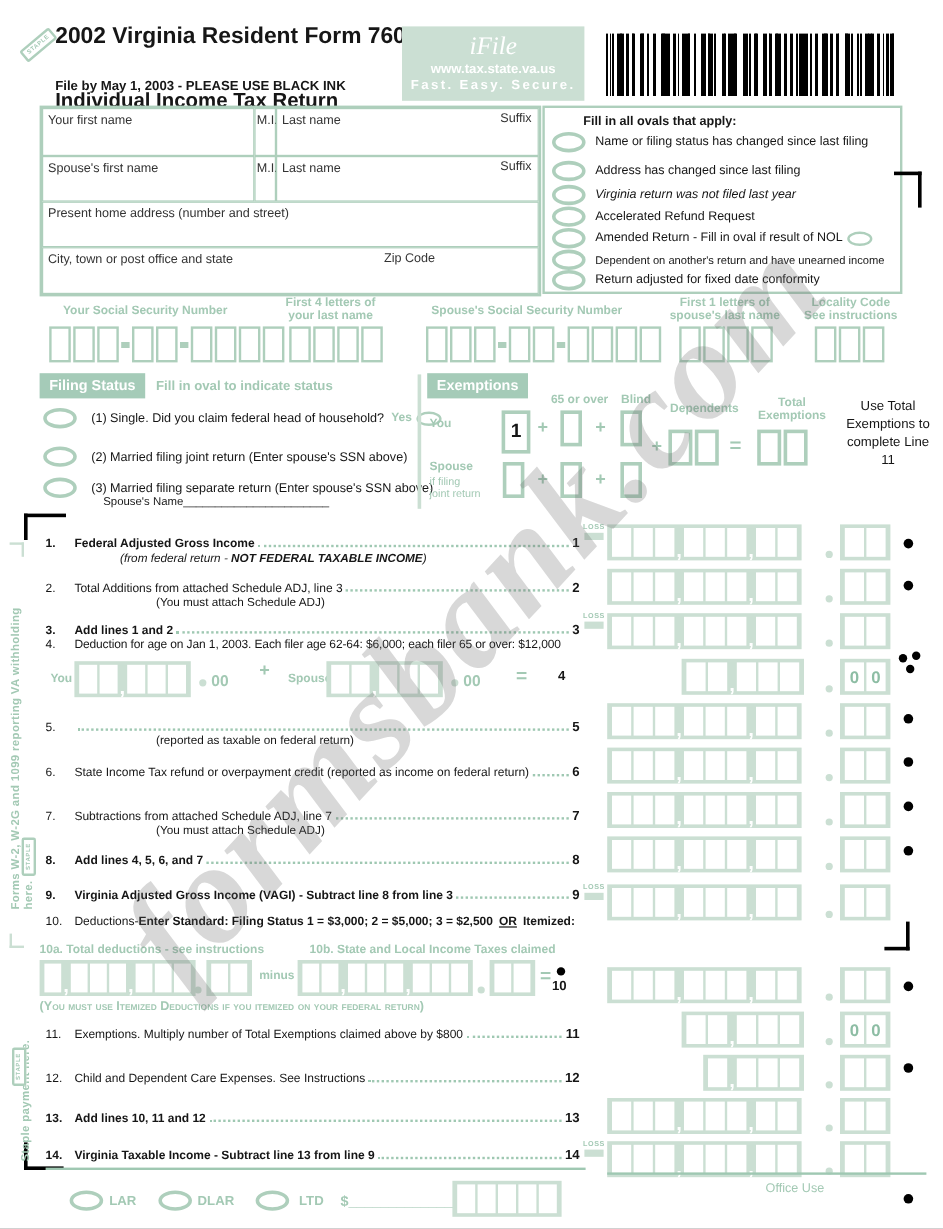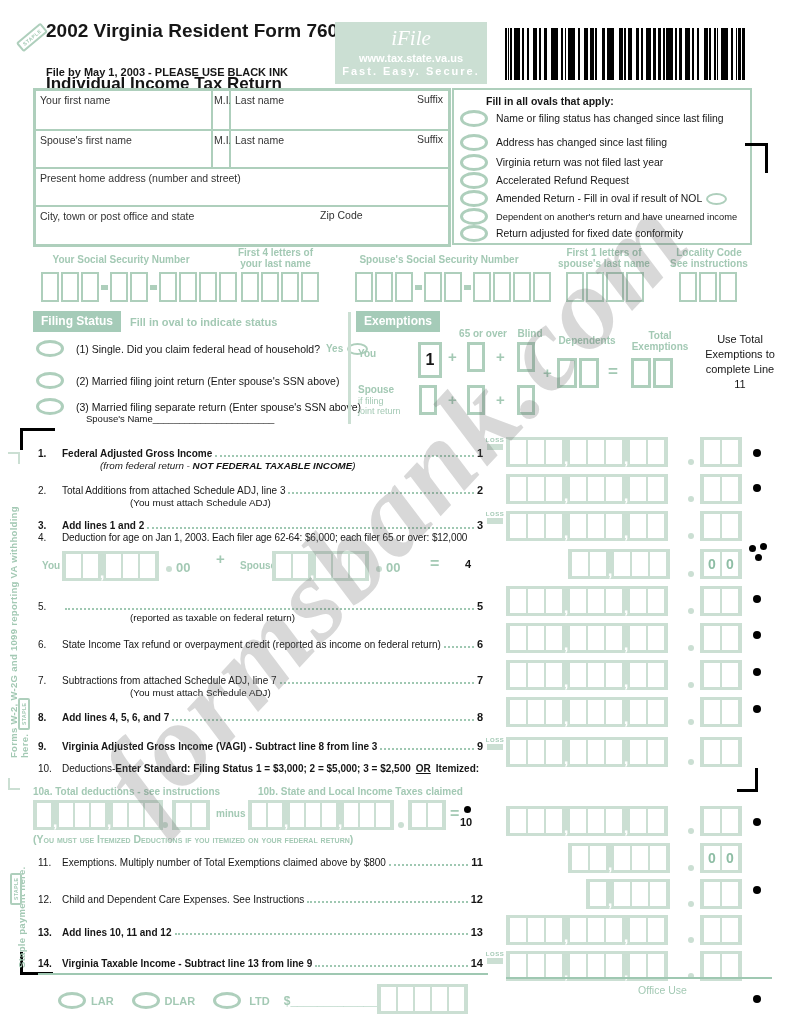--- a/index.html
+++ b/index.html
@@ -131,21 +131,21 @@
   <div class="abs ovbox" style="left:452px;top:88px;width:296px;height:153px;">
     <div class="abs" style="left:32px;top:5px;font-size:10.5px;font-weight:bold;">Fill in all ovals that apply:</div>
     <div class="ovitem" style="top:44px;">
         <span class="oval"></span>
         <span class="ovtxt">Address has changed since last filing</span>
       </div>
     <div class="ovitem" style="top:20px;">
         <span class="oval"></span>
         <span class="ovtxt">Name or filing status has changed since last filing</span>
       </div>
-    <div class="ovitem" style="top:64px;">
+    <div class="ovitem" style="top:64px;font-style:italic;">
         <span class="oval"></span>
         <span class="ovtxt">Virginia return was not filed last year</span>
       </div>
     <div class="ovitem" style="top:82px;">
         <span class="oval"></span>
         <span class="ovtxt">Accelerated Refund Request</span>
       </div>
     <div class="ovitem" style="top:100px;">
         <span class="oval"></span>
         <span class="ovtxt">Amended Return - Fill in oval if result of NOL</span>
@@ -441,21 +441,21 @@
     <span class="ref">11</span>
   </div>
 
   <div class="line" style="top:893px;">
     <span class="num">12.</span>
     <span class="txt">Child and Dependent Care Expenses. See Instructions</span>
     <span class="lead"></span>
     <span class="ref">12</span>
   </div>
 
-  <div class="line b" style="top:926px;align-items:flex-end;">
+  <div class="line b" style="top:926px;">
     <span class="num">13.</span>
     <span class="txt">Add lines 10, 11 and 12</span>
     <span class="lead"></span>
     <span class="ref">13</span>
   </div>
 
   <div class="line b" style="top:957px;">
     <span class="num">14.</span>
     <span class="txt">Virginia Taxable Income - Subtract line 13 from line 9</span>
     <span class="lead"></span>

